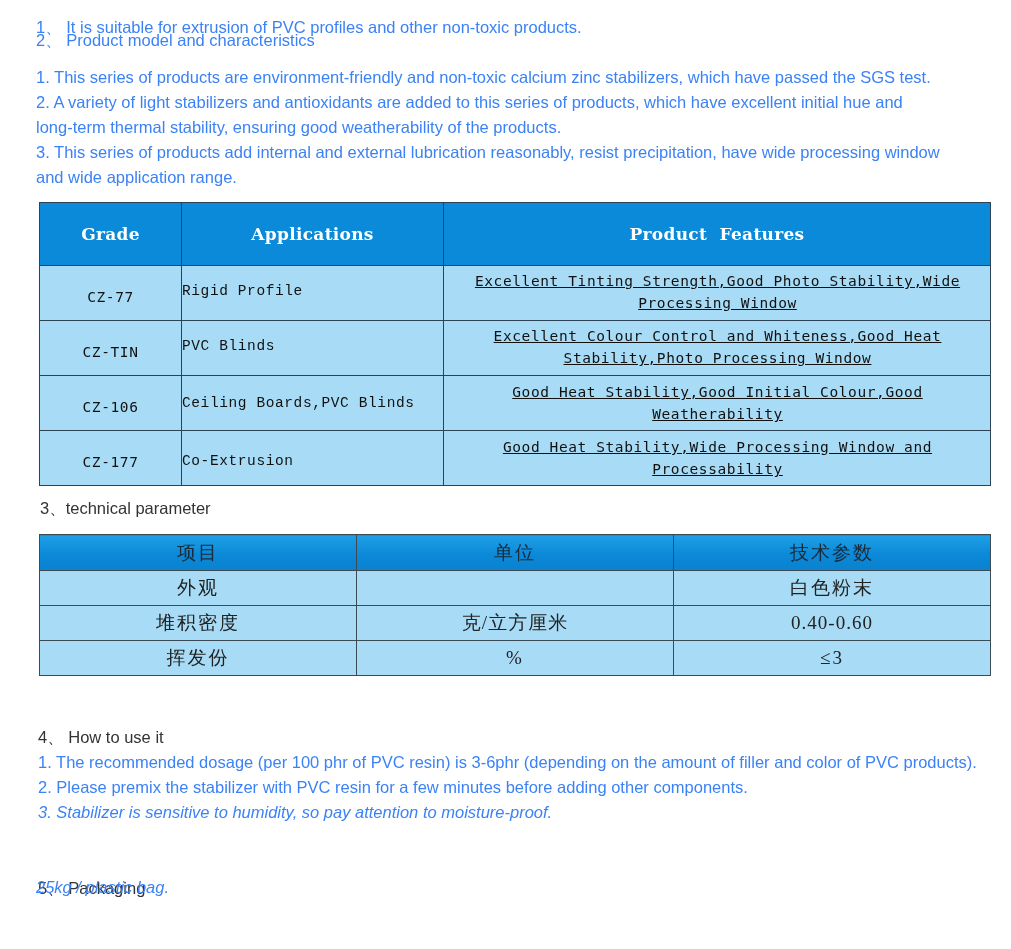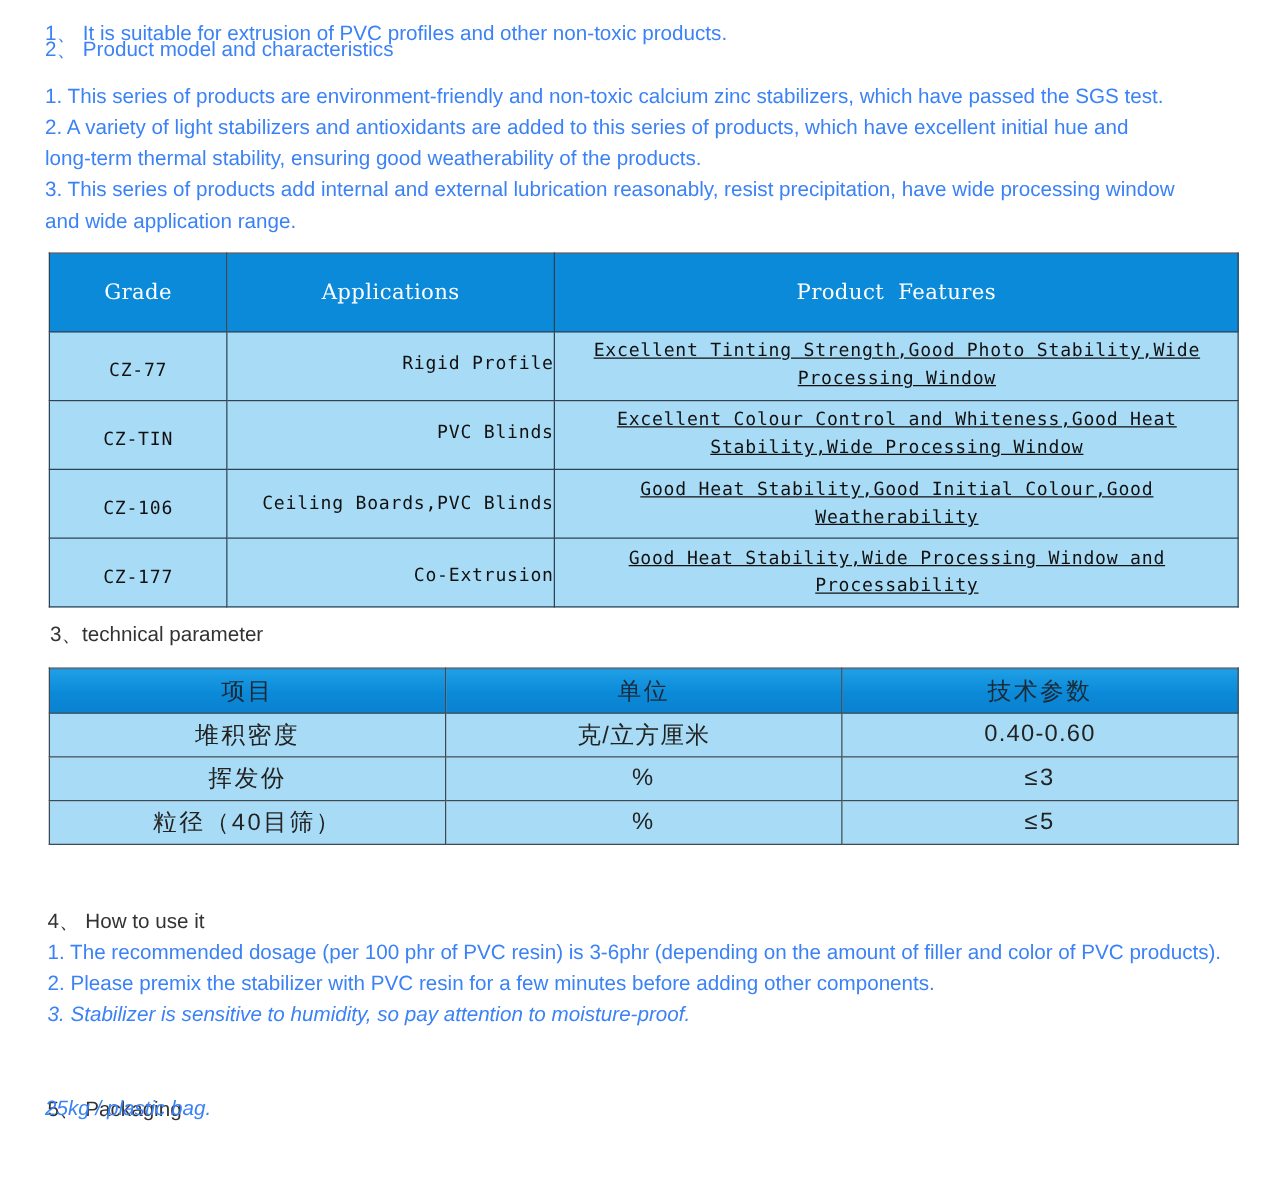--- a/index.html
+++ b/index.html
@@ -23,38 +23,38 @@
     .tbl1 {
       position: absolute; left: 39px; top: 202px; width: 951px;
       border-collapse: collapse; table-layout: fixed;
       font-family: "DejaVu Sans Mono", "Liberation Mono", monospace;
       color: #111111;
     }
     .tbl1 th, .tbl1 td {
       border: 1px solid #2d4355; padding: 0;
     }
     .tbl1 th {
-      background: #0a8ad9; color: #ffffff; font-weight: normal;
+      background: #0a8ad9; color: #ffffff; font-weight: bold;
       font-family: "DejaVu Serif", "Liberation Serif", serif;
       font-size: 17px; height: 62px; letter-spacing: 0.3px;
     }
     .tbl1 td {
       background: #a8dcf6; font-size: 14.5px; height: 46px;
       letter-spacing: 0.6px; vertical-align: middle;
     }
     .tbl1 td.c { text-align: center; padding-top: 8px; }
-    .tbl1 td.app { text-align: right; padding-bottom: 4px; }
+    .tbl1 td.app { text-align: left; padding-bottom: 4px; font-family: Liberation Mono, monospace; }
     .tbl1 td.feat { text-align: center; padding: 2px 6px 4px 7px; line-height: 22px; text-decoration: underline; }
     .tbl1 td.feat.single { padding-top: 0; padding-bottom: 0; }
 
     
     .tbl2 {
       position: absolute; left: 39px; top: 534px; width: 951px;
       border-collapse: collapse; table-layout: fixed;
-      font-family: Liberation Sans, sans-serif;
+      font-family: Liberation Serif, serif;
       color: #222222;
     }
     .tbl2 th, .tbl2 td {
       border: 1px solid #3c4a55; padding: 0; text-align: center;
       height: 34px; font-size: 19px; letter-spacing: 2px;
     }
     .tbl2 th {
       background: linear-gradient(to bottom, #1fa0e6 0%, #0b89d8 55%, #0a82cf 100%);
       color: #1a2a38; font-weight: normal; height: 35px;
     }
@@ -84,21 +84,21 @@
   </thead>
   <tbody>
     <tr>
       <td class="c">CZ-77</td>
       <td class="app">Rigid Profile</td>
       <td class="feat">Excellent Tinting Strength,Good Photo Stability,Wide Processing Window</td>
     </tr>
     <tr>
       <td class="c">CZ-TIN</td>
       <td class="app">PVC Blinds</td>
-      <td class="feat">Excellent Colour Control and Whiteness,Good Heat Stability,Wide Processing Window</td>
+      <td class="feat">Excellent Colour Control and Whiteness,Good Heat Stability,Photo Processing Window</td>
     </tr>
     <tr>
       <td class="c">CZ-106</td>
       <td class="app" style="padding-bottom:0;">Ceiling Boards,PVC Blinds</td>
       <td class="feat single">Good Heat Stability,Good Initial Colour,Good Weatherability</td>
     </tr>
     <tr>
       <td class="c">CZ-177</td>
       <td class="app" style="padding-bottom:0; padding-top:6px;">Co-Extrusion</td>
       <td class="feat single">Good Heat Stability,Wide Processing Window and Processability</td>
@@ -116,33 +116,33 @@
   </colgroup>
   <thead>
     <tr>
       <th>项目</th>
       <th>单位</th>
       <th>技术参数</th>
     </tr>
   </thead>
   <tbody>
     <tr>
+      <td>外观</td>
+      <td></td>
+      <td>白色粉末</td>
+    </tr>
+    <tr>
       <td>堆积密度</td>
       <td style="letter-spacing:1px;">克/立方厘米</td>
       <td style="letter-spacing:1px;">0.40-0.60</td>
     </tr>
     <tr>
       <td>挥发份</td>
       <td>%</td>
       <td>≤3</td>
-    </tr>
-    <tr>
-      <td>粒径（40目筛）</td>
-      <td>%</td>
-      <td>≤5</td>
     </tr>
   </tbody>
 </table>
 
 <div class="section-head" style="top:725px; left:38px;">4、 How to use it</div>
 <div class="para" style="top:750px; left:38px;">1. The recommended dosage (per 100 phr of PVC resin) is 3-6phr (depending on the amount of filler and color of PVC products).</div>
 <div class="para" style="top:775px; left:38px;">2. Please premix the stabilizer with PVC resin for a few minutes before adding other components.</div>
 <div class="para" style="top:800px; left:38px;font-style:italic;">3. Stabilizer is sensitive to humidity, so pay attention to moisture-proof.</div>
 
 <div class="section-head" style="top:850px; left:38px;margin-top:26px;">5、 Packaging</div>

